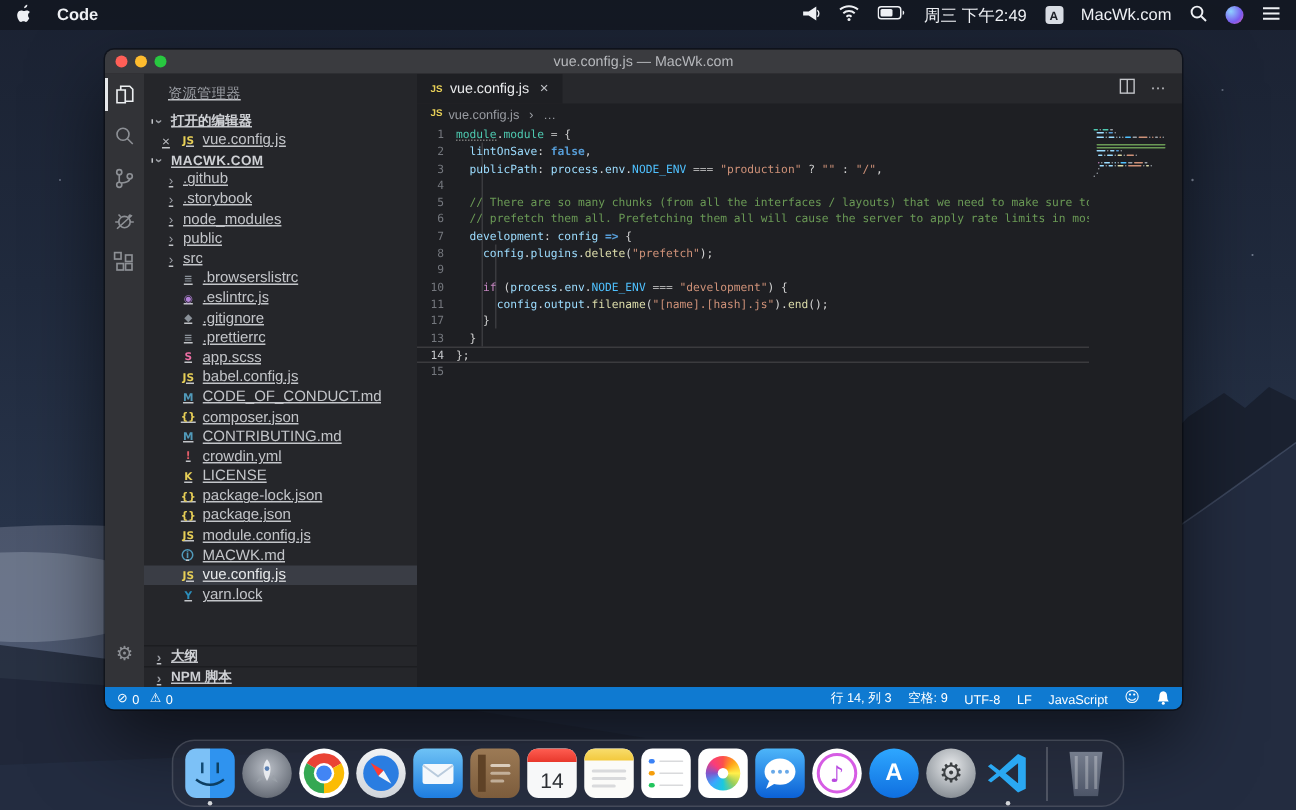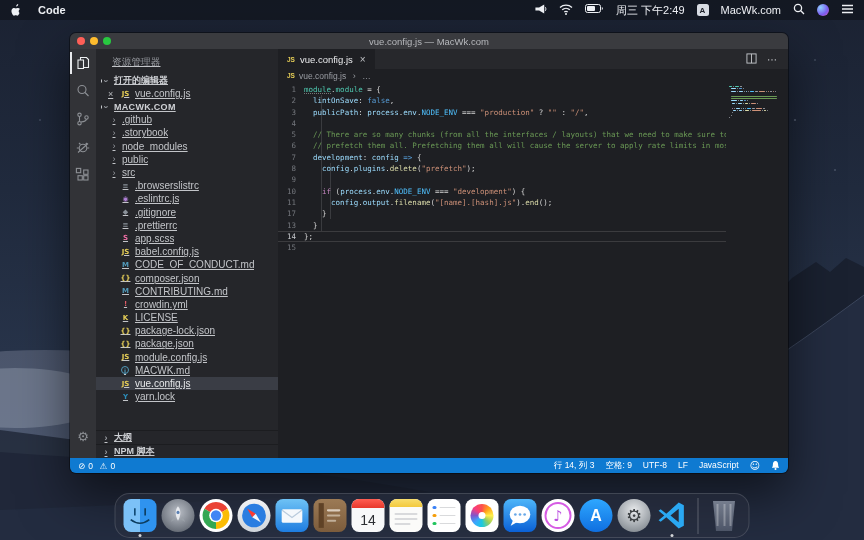--- a/index.html
+++ b/index.html
@@ -75,32 +75,32 @@
     color:#9a9da3; font-size:8.5px; flex:0 0 auto; }
 
   #code-area { position:relative; flex:1; overflow:hidden; font-family:"DejaVu Sans Mono",monospace; font-size:7.5px; }
   #code-lines { position:absolute; top:2px; left:0; right:62px; }
   .code-line { height:11.3px; line-height:11.3px; display:flex; white-space:pre; }
   .code-line .ln { width:26px; text-align:right; color:#74777d; flex:0 0 auto; padding-right:8px; }
   .code-line .ct { flex:1; overflow:hidden; color:#d4d4d4; }
   .code-line.active { border-top:1px solid #3b3b3e; border-bottom:1px solid #3b3b3e; height:11.3px; line-height:9.3px; }
   .code-line.active .ln { color:#c6c8cc; }
   .t-ent{color:#4ec9b0;} .t-entu{color:#4ec9b0; text-decoration:underline dotted #777; text-underline-offset:1px;}
-  .t-var{color:#9cdcfe;} .t-kw{color:#569cd6;} .t-ctrl{color:#c586c0;} .t-fn{color:#dcdcaa;}
+  .t-var{color:#9cdcfe;} .t-kw{color:#569cd6;font-weight:bold;} .t-ctrl{color:#c586c0;} .t-fn{color:#dcdcaa;}
   .t-str{color:#ce9178;} .t-cmt{color:#6a9955;} .t-punc{color:#d4d4d4;} .t-const{color:#4fc1ff;}
   .indent-guide { position:absolute; width:1px; background:#3a3b3f; }
   #minimap { position:absolute; top:4px; right:5px; width:54px; }
   .mm-line { height:1.3px; margin-bottom:1.1px; display:flex; gap:1px; }
   .mm-line i { height:1px; display:block; border-radius:.5px; }
 
   
   #statusbar { height:15px; background:#0f7ad1; color:#fff; display:flex; align-items:center;
     font-size:8.5px; padding:0 8px; flex:0 0 auto; }
   #statusbar .seg { display:flex; align-items:center; gap:3px; margin-right:10px; }
-  #statusbar .right { margin-left:auto; display:flex; align-items:flex-start; gap:11px; }
+  #statusbar .right { margin-left:auto; display:flex; align-items:center; gap:11px; }
 
   
   #dock { position:absolute; left:50%; transform:translateX(-50%); bottom:2px; height:45px;
     background:rgba(42,48,64,.55); border:1px solid rgba(255,255,255,.14); border-radius:15px;
     display:flex; align-items:center; gap:5px; padding:0 8px; z-index:60; }
   .dock-item { width:33px; height:33px; position:relative; }
   .dock-item.running::after { content:''; position:absolute; bottom:-5px; left:50%; margin-left:-1.5px;
     width:3px; height:3px; border-radius:50%; background:rgba(255,255,255,.8); }
   .di-base { position:absolute; inset:0; border-radius:7.5px; overflow:hidden;
     display:flex; align-items:center; justify-content:center; }

